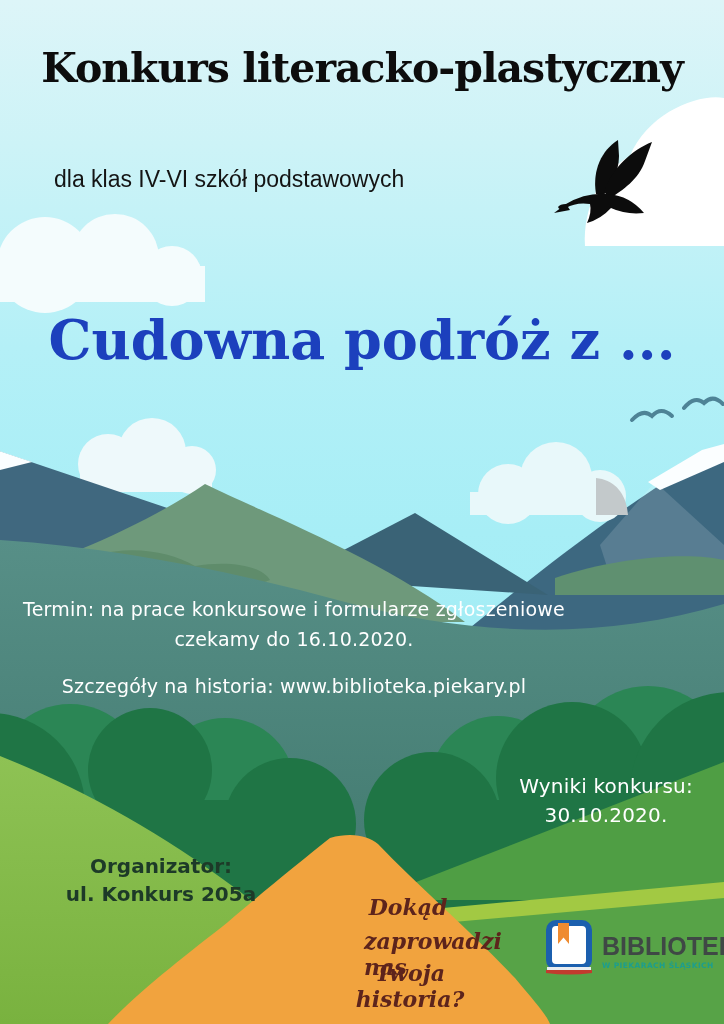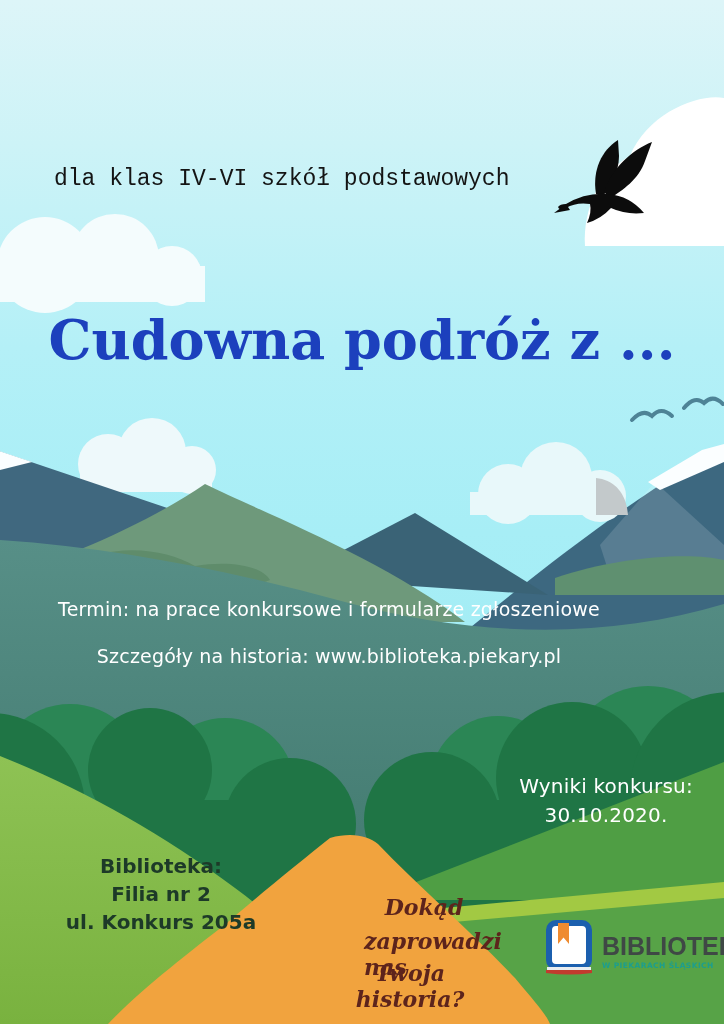--- a/index.html
+++ b/index.html
@@ -11,46 +11,46 @@
   .scene{position:absolute;left:0;top:0;width:724px;height:1024px;display:block;}
   .txt{position:absolute;z-index:5;}
 
   .title{
     left:0;top:44px;width:724px;text-align:center;
     font-family:"DejaVu Serif","Liberation Serif",serif;
     font-weight:700;font-size:41px;letter-spacing:-1px;color:#0d0d0d;
   }
   .subtitle{
     left:54px;top:166px;
-    font-family:Liberation Mono, monospace;
+    font-family:Liberation Sans, sans-serif;
     font-size:23px;color:#141414;letter-spacing:0px;
   }
   .headline{
     left:0;top:308px;width:724px;text-align:center;
     font-family:"DejaVu Serif","Liberation Serif",serif;
     font-weight:700;font-size:54px;color:#1c40bd;letter-spacing:0px;
   }
   .info{
     left:0;top:594px;width:588px;text-align:center;
-    color:#ffffff;font-size:19px;line-height:30px;letter-spacing:.2px;padding-left:35px;
+    color:#ffffff;font-size:19px;line-height:30px;letter-spacing:.2px;
   }
   .info .gap{height:17px;}
   .results{
     left:478px;top:772px;width:256px;text-align:center;
     color:#ffffff;font-size:20px;line-height:29px;letter-spacing:.2px;
   }
   .organizer{
     left:16px;top:852px;width:290px;text-align:center;
     color:#1d3a28;font-weight:700;font-size:20px;line-height:28px;
   }
   .question{
     font-family:"DejaVu Serif","Liberation Serif",serif;
     font-style:italic;font-weight:700;font-size:22px;color:#5d241c;
   }
-  .q1{left:364px;top:894px;width:120px;text-align:center;}
+  .q1{left:348px;top:894px;width:120px;text-align:center;}
   .q2{left:364px;top:928px;width:180px;text-align:left;}
   .q3{left:330px;top:960px;width:160px;text-align:center;}
   .logo{
     left:543px;top:920px;width:175px;display:flex;align-items:flex-start;
   }
   .logo-icon{flex:0 0 auto;margin-right:7px;}
   .logo-name{
     font-family:"Liberation Sans","DejaVu Sans",sans-serif;
     font-weight:700;font-size:25px;color:#3f4845;letter-spacing:0px;line-height:25px;margin-top:14px;
   }
@@ -160,39 +160,40 @@
       <path d="M724,762 L370,900 L724,900 Z" fill="#4f9e44"></path>
       <path d="M400,912 L724,882 L724,906 L430,932 Z" fill="#a2c943"></path>
       <path d="M408,926 L724,898 L724,1024 L500,1024 Z" fill="#57a347"></path>
     </g>
 
     <path d="M0,756 C80,788 160,832 235,888 C292,930 332,975 354,1024 L0,1024 Z" fill="url(#hillGrad)"></path>
 
     <path d="M330,838 C352,832 368,836 378,844 C418,886 468,928 515,978 C535,1002 546,1014 550,1024 L108,1024 C140,990 190,952 228,922 C258,896 300,862 330,838 Z" fill="#f1a33e"></path>
   </svg>
 
+  <div class="txt title">Konkurs literacko-plastyczny</div>
 
   <div class="txt subtitle">dla klas IV-VI szkół podstawowych</div>
 
   <div class="txt headline">Cudowna podróż z ...</div>
 
   <div class="txt info">
     <div>Termin: na prace konkursowe i formularze zgłoszeniowe</div>
+    <div>czekamy do 16.10.2020.</div>
     <div class="gap"></div>
     <div>Szczegóły na historia: www.biblioteka.piekary.pl</div>
   </div>
 
   <div class="txt results">
     <div>Wyniki konkursu:</div>
     <div>30.10.2020.</div>
   </div>
 
   <div class="txt organizer">
-    <div>Biblioteka:</div>
-    <div>Filia nr 2</div>
+    <div>Organizator:</div>
     <div>ul. Konkurs 205a</div>
   </div>
 
   <div class="txt question q1">Dokąd</div>
   <div class="txt question q2">zaprowadzi nas</div>
   <div class="txt question q3">Twoja historia?</div>
 
   <div class="txt logo">
     <span class="logo-icon">
       <svg width="52" height="56" viewBox="0 0 52 56">

